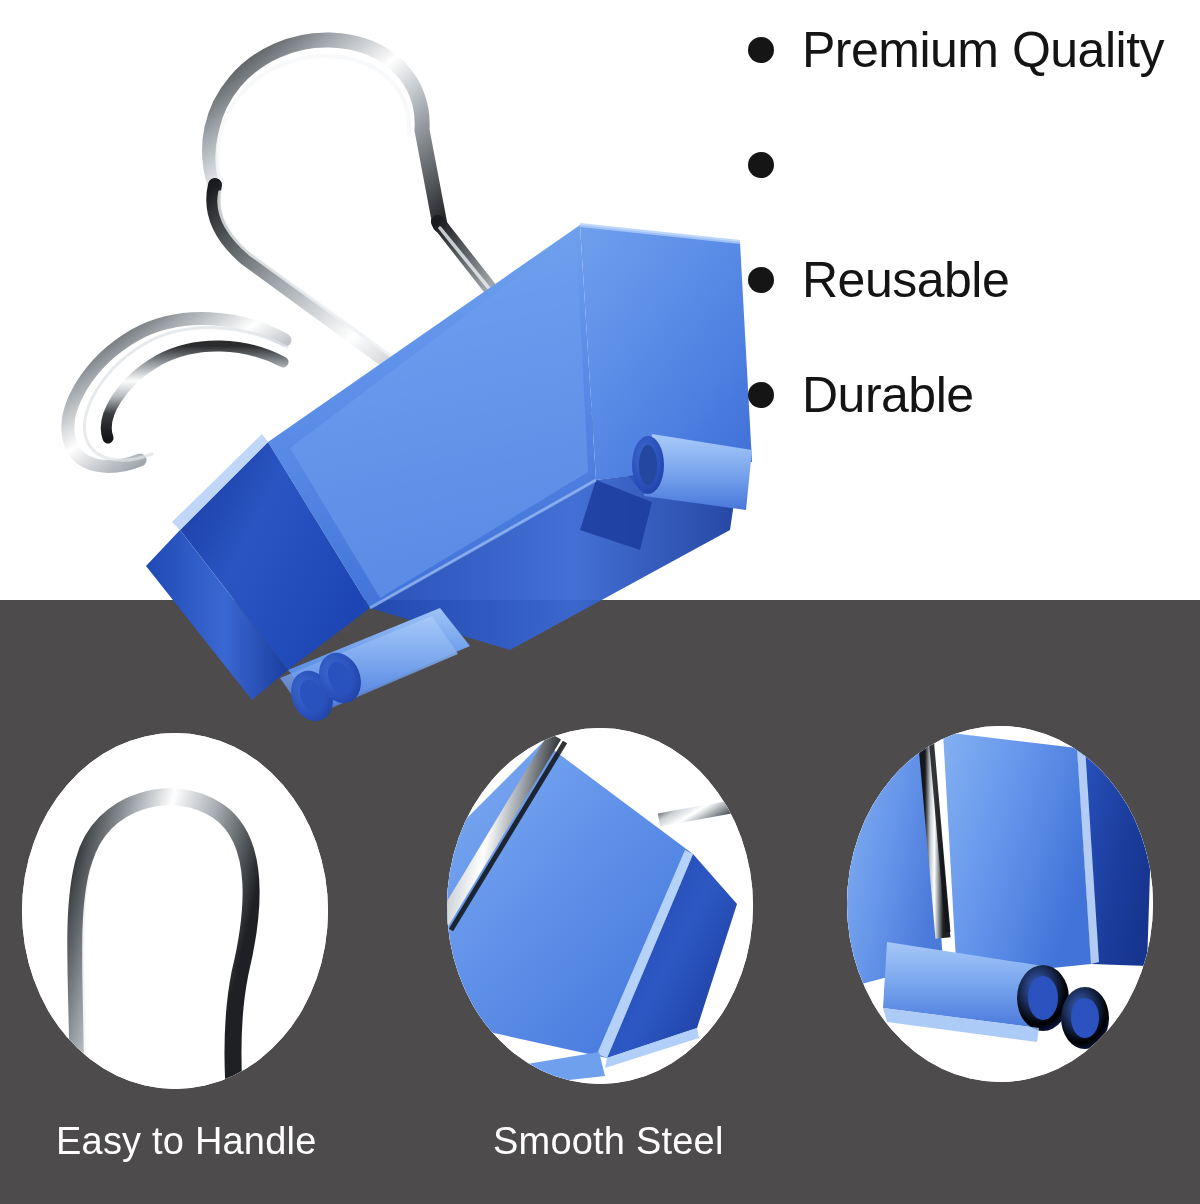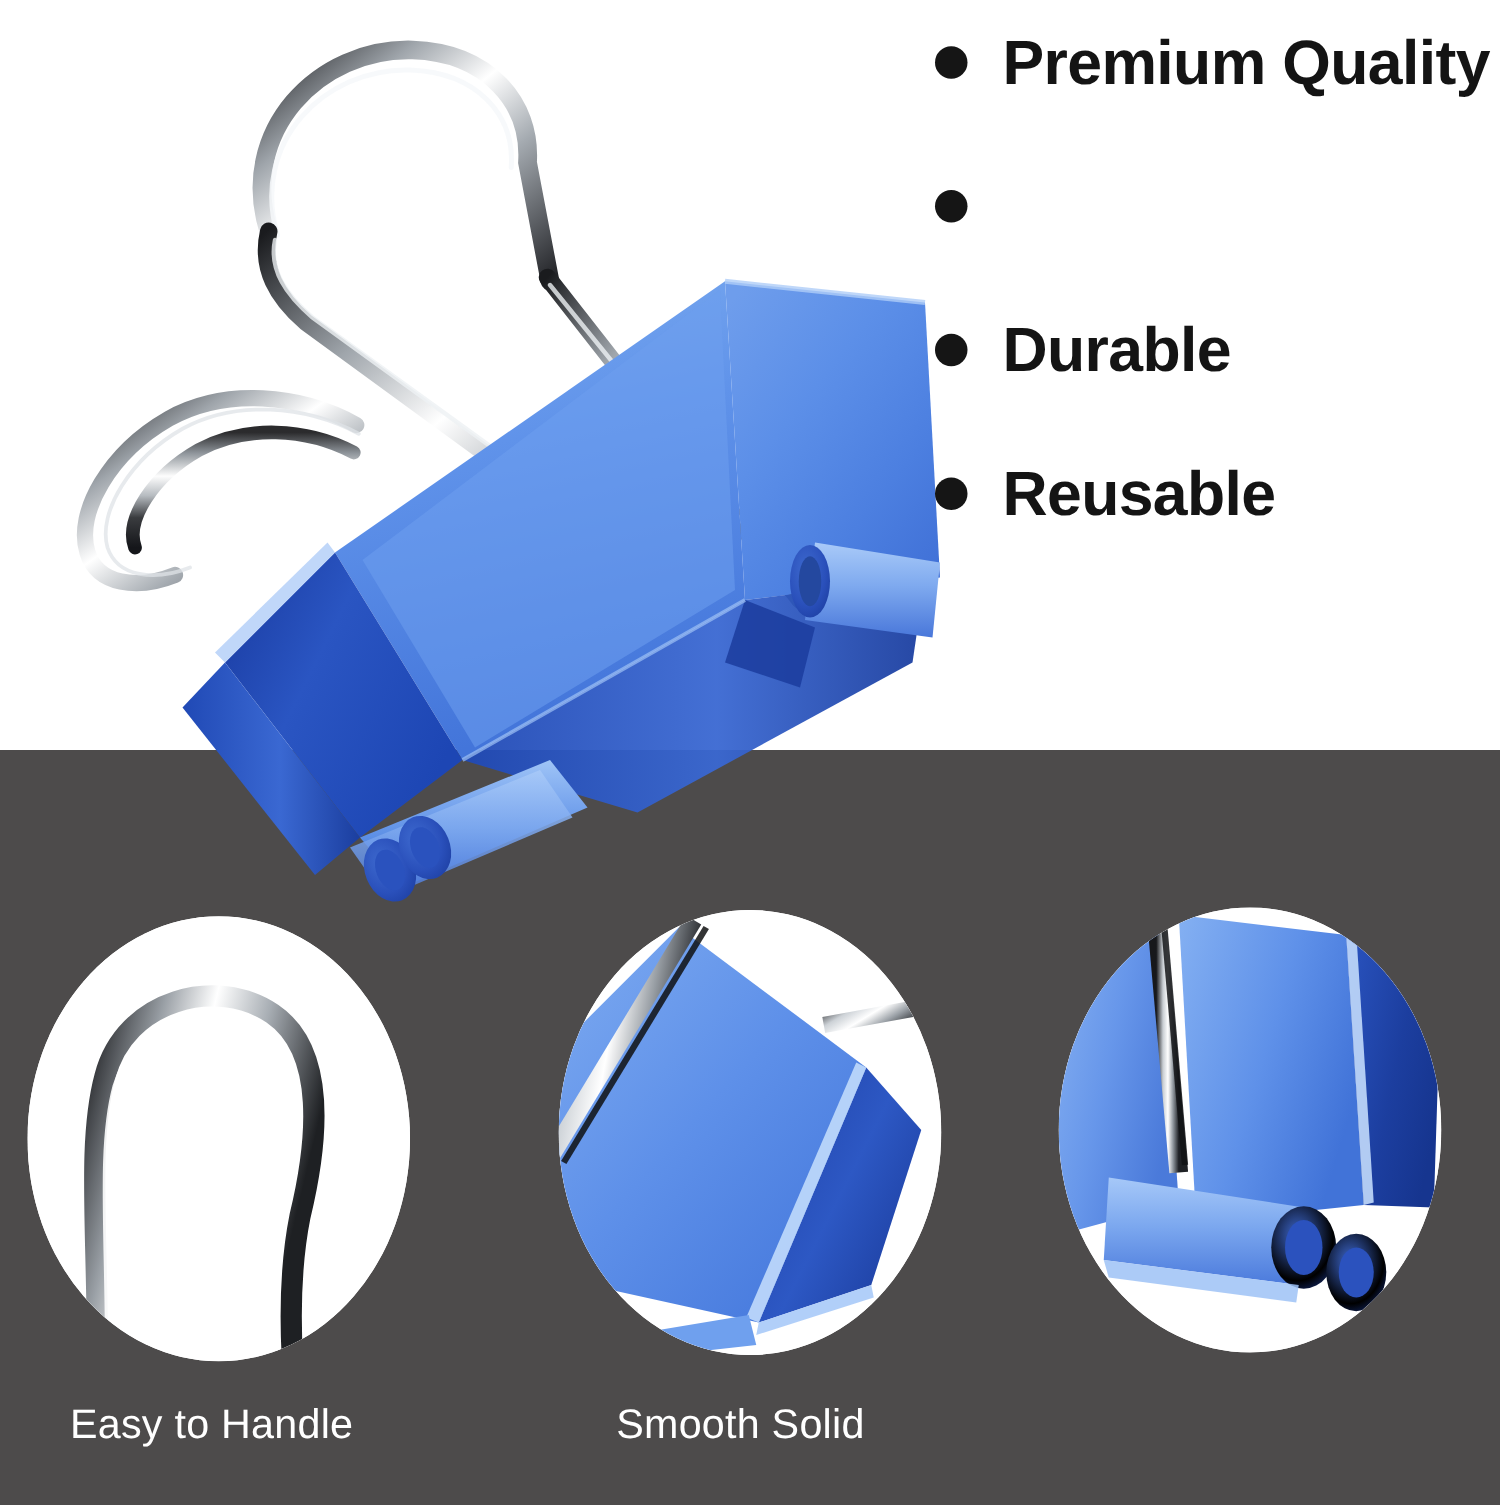--- a/index.html
+++ b/index.html
@@ -48,21 +48,21 @@
   }
   .bullet {
     width: 26px; height: 26px;
     border-radius: 50%;
     background: #151515;
     flex: 0 0 auto;
     margin-right: 28px;
   }
   .feature-label {
     font-size: 50px;
-    font-weight: bold;
+    font-weight: normal;
     color: #141414;
     letter-spacing: -0.5px;
     white-space: nowrap;
     line-height: 1;
   }
 
   
   .clip-art {
     position: absolute;
     left: 40px; top: 10px;
@@ -80,21 +80,21 @@
     z-index: 10;
   }
   .inset-1 { left: 22px;  top: 733px; }
   .inset-2 { left: 447px; top: 728px; }
   .inset-3 { left: 847px; top: 726px; }
   .inset svg { display: block; width: 100%; height: 100%; }
 
   
   .caption {
     position: absolute;
-    font-size: 33px;
+    font-size: 38px;
     color: #ffffff;
     white-space: nowrap;
     z-index: 30;
     letter-spacing: 0.2px;
   }
   .cap-1 { left: 56px;  top: 1120px; }
   .cap-2 { left: 493px; top: 1120px; }
   .cap-3 { left: 928px; top: 1120px; }
 </style>
 </head>
@@ -226,25 +226,25 @@
     <div class="features">
       <div class="feature-row">
         <span class="bullet"></span>
         <span class="feature-label">Premium Quality</span>
       </div>
       <div class="feature-row">
         <span class="bullet"></span>
       </div>
       <div class="feature-row">
         <span class="bullet"></span>
-        <span class="feature-label">Durable</span>
+        <span class="feature-label">Reusable</span>
       </div>
       <div class="feature-row">
         <span class="bullet"></span>
-        <span class="feature-label">Reusable</span>
+        <span class="feature-label">Durable</span>
       </div>
     </div>
   </div>
 
   <div class="panel"></div>
 
   <div class="inset inset-1">
     <svg viewBox="0 0 306 356" xmlns="http://www.w3.org/2000/svg">
       <defs>
         <linearGradient id="w1" x1="0" y1="0" x2="1" y2="0.4">
@@ -351,15 +351,15 @@
         <ellipse cx="196" cy="272" rx="26" ry="33" fill="url(#hole3)"></ellipse>
         <ellipse cx="196" cy="272" rx="15" ry="22" fill="#2B52BE"></ellipse>
         <ellipse cx="238" cy="292" rx="24" ry="31" fill="url(#hole3)"></ellipse>
         <ellipse cx="238" cy="292" rx="14" ry="20" fill="#2B52BE"></ellipse>
         <path d="M36 282 L 192 302 L 190 316 L 40 296 Z" fill="#9EC2F6" opacity="0.85"></path>
       </g>
     </svg>
   </div>
 
   <div class="caption cap-1">Easy to Handle</div>
-  <div class="caption cap-2">Smooth Solid</div>
+  <div class="caption cap-2">Smooth Steel</div>
 
 </div>
 
 </body></html>

